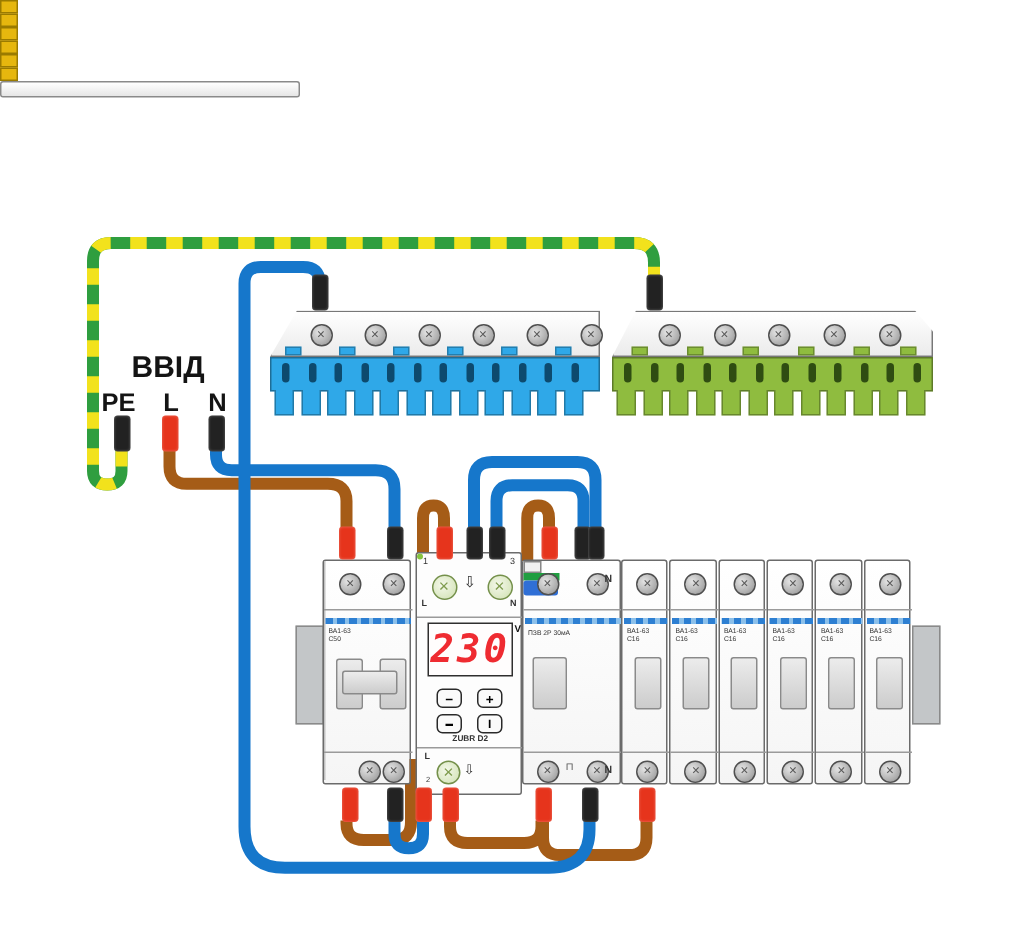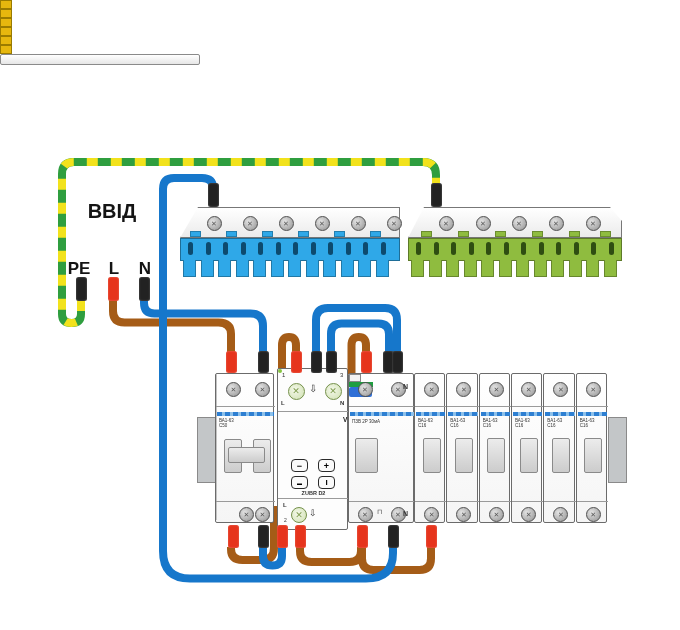--- a/index.html
+++ b/index.html
@@ -5,21 +5,21 @@
   html,body{margin:0;padding:0;background:#fff;}
   #canvas{position:relative;width:680px;height:630px;background:#ffffff;overflow:hidden;
           font-family:"Liberation Sans",sans-serif;}
   svg{position:absolute;left:0;top:0;z-index:5;}
   .wbr{fill:none;stroke:#a55c17;stroke-width:8;}
   .wbl{fill:none;stroke:#1677cb;stroke-width:8;}
   .wpeg{fill:none;stroke:#2f9e3f;stroke-width:8;}
   .wpey{fill:none;stroke:#f2e21c;stroke-width:8;stroke-dasharray:11 13;}
   .lbl{position:absolute;font-weight:bold;color:#141414;z-index:20;text-align:center;}
   #title{left:0;right:0;top:70px;font-size:27px;letter-spacing:-0.5px;}
-  #lbl-vvid{left:84px;top:200px;width:56px;font-size:20px;}
+  #lbl-vvid{left:84px;top:234px;width:56px;font-size:20px;}
   #lbl-pe{left:66px;top:259px;width:26px;font-size:17px;}
   #lbl-l{left:103px;top:259px;width:22px;font-size:17px;}
   #lbl-n{left:134px;top:259px;width:22px;font-size:17px;}
   .dev{position:absolute;box-sizing:border-box;background:linear-gradient(180deg,#ffffff,#f5f5f5);
        border:1px solid #6b6b6b;border-radius:2px;z-index:10;}
   .screw{position:absolute;border-radius:50%;z-index:12;display:flex;align-items:center;justify-content:center;
          background:radial-gradient(circle at 35% 35%,#e4e4e4,#b2b2b2 60%,#8e8e8e);
          border:1.5px solid #4f4f4f;color:#5a5a5a;font-size:7px;line-height:1;}
   .screw-green{background:radial-gradient(circle at 40% 40%,#f4f8ea,#cfe0b0);
          border:1.5px solid #74904a;color:#7f9c4e;font-size:9px;}
@@ -169,20 +169,23 @@
       </div>
       <div class="dev" style="left: 277px; top: 368px; width: 71px; height: 162px; background: rgb(253, 253, 253);">
         <div class="hline" style="left: 0px; top: 42px; width: 71px; height: 0px;"></div>
         <div class="tinytxt" style="left: 4px; top: 3px; font-size: 6px;">1</div>
         <div class="tinytxt" style="left: 62px; top: 3px; font-size: 6px;">3</div>
         <div class="screw screw-green" style="left: 9.5px; top: 13.5px; width: 15px; height: 15px;">✕</div>
         <div class="screw screw-green" style="left: 46.5px; top: 13.5px; width: 15px; height: 15px;">✕</div>
         <div class="tinytxt" style="left: 31px; top: 14px; font-size: 10px; color: rgb(51, 51, 51);">⇩</div>
         <div class="tinytxt" style="left: 3px; top: 31px; font-size: 6px; font-weight: bold;">L</div>
         <div class="tinytxt" style="left: 62px; top: 31px; font-size: 6px; font-weight: bold;">N</div>
+        <div class="disp" style="left: 7px; top: 46px; width: 57px; height: 36px;">
+          <div class="digits">230</div>
+        </div>
         <div class="tinytxt" style="left: 65px; top: 47px; font-size: 6.5px; color: rgb(17, 17, 17); font-weight: bold;">V</div>
         <div class="btn" style="left: 13px; top: 90px; width: 17px; height: 13px; font-size: 9px;">−</div>
         <div class="btn" style="left: 40px; top: 90px; width: 17px; height: 13px; font-size: 9px;">+</div>
         <div class="btn" style="left: 13px; top: 107px; width: 17px; height: 13px; font-size: 5px;">▬</div>
         <div class="btn" style="left: 40px; top: 107px; width: 17px; height: 13px; font-size: 8px;">I</div>
         <div style="left: 33px; top: 101px; width: 4px; height: 4px; background: rgb(134, 196, 64); border-radius: 50%;"></div>
         <div class="tinytxt" style="left: 0px; top: 121px; width: 71px; text-align: center; font-size: 5.5px; font-weight: bold;">ZUBR D2</div>
         <div class="hline" style="left: 0px; top: 129px; width: 71px; height: 0px;"></div>
         <div class="tinytxt" style="left: 5px; top: 133px; font-size: 6px; font-weight: bold;">L</div>
         <div class="tinytxt" style="left: 6px; top: 149px; font-size: 5px;">2</div>

